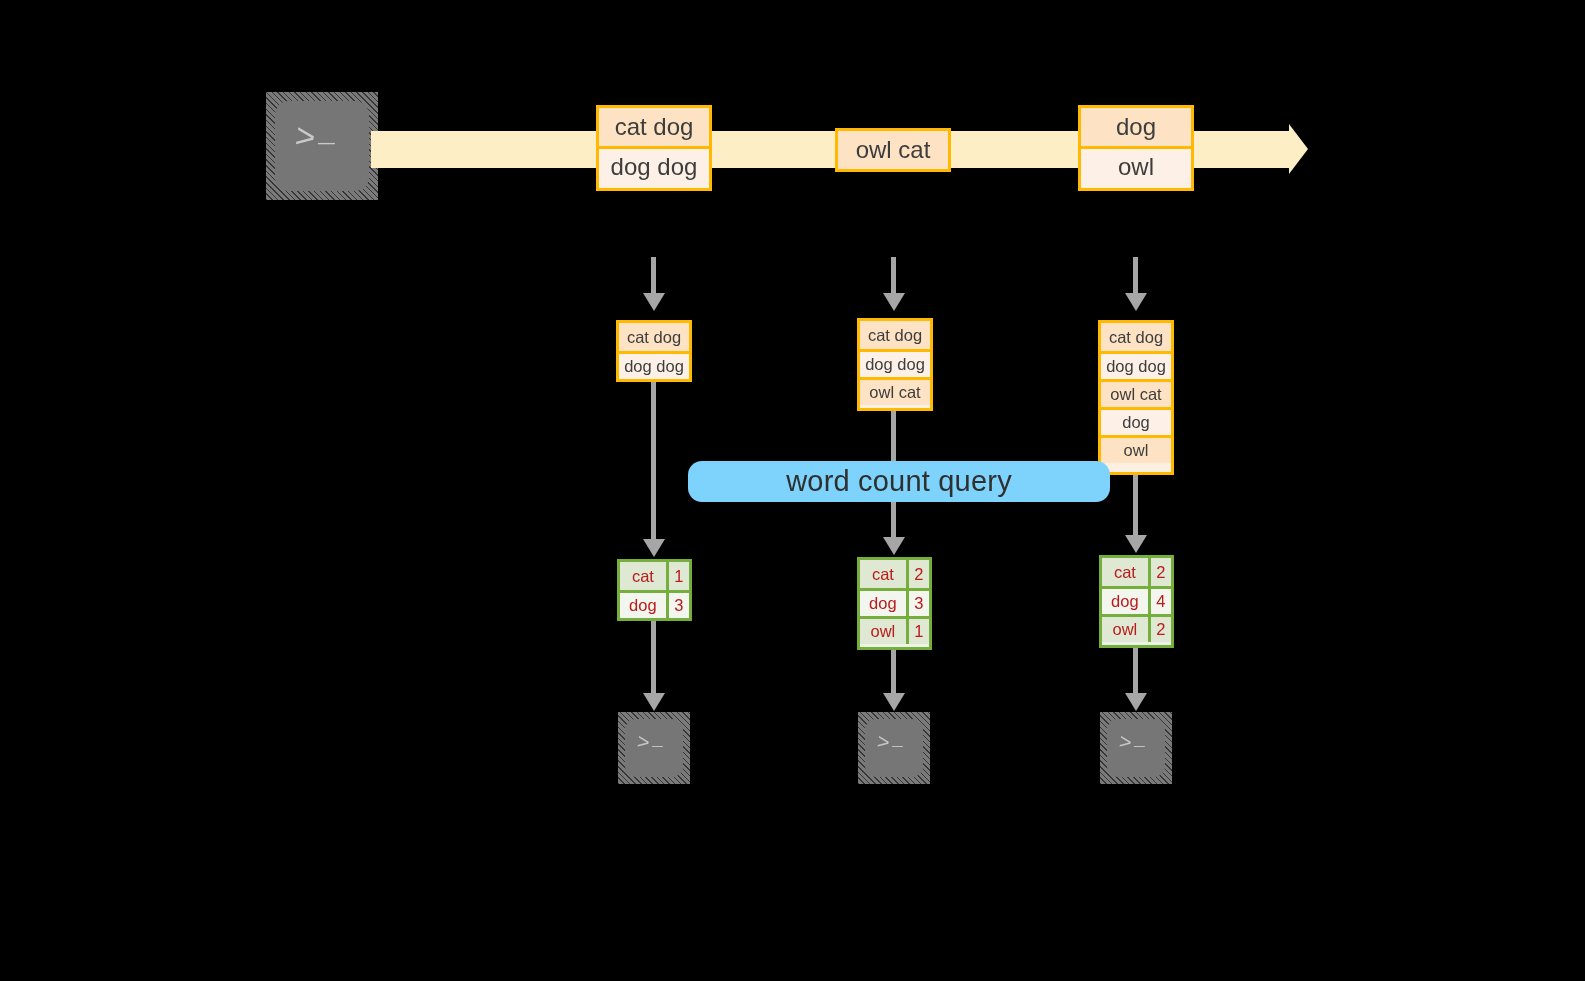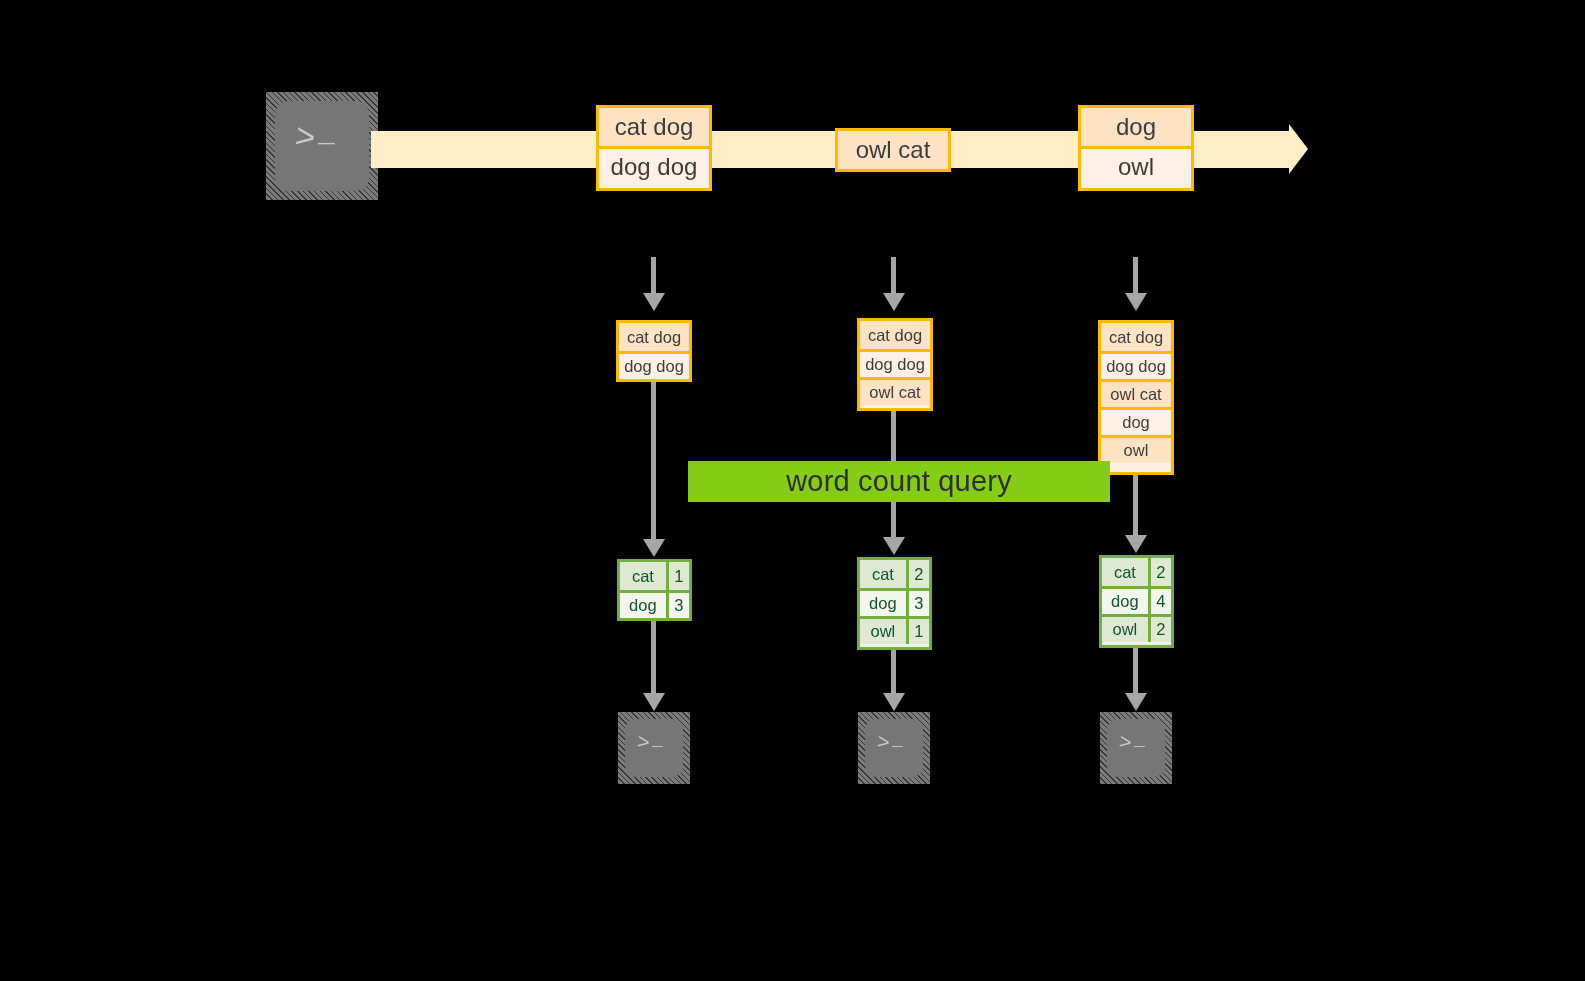--- a/index.html
+++ b/index.html
@@ -96,21 +96,21 @@
     display: flex;
     height: 28px;
     box-sizing: border-box;
   }
   .grow + .grow { border-top: 3px solid #76ae3d; }
   .gcell {
     display: flex;
     align-items: center;
     justify-content: center;
     font-size: 16.5px;
-    color: #14532d;
+    color: #b91c1c;
     box-sizing: border-box;
     white-space: nowrap;
   }
   .gcell.key { width: 52px; }
   .gcell.val { width: 26px; border-left: 3px solid #76ae3d; }
   .grow.dark  .gcell { background: #dfe8d3; }
   .grow.light .gcell { background: #f2f6ee; }
 
   
   .vline {
@@ -122,24 +122,25 @@
     position: absolute;
     width: 0; height: 0;
     border-left: 11px solid transparent;
     border-right: 11px solid transparent;
     border-top: 18px solid #a6a6a6;
   }
 
   
   .query-band {
     position: absolute;
-    background: #84cc16;
+    background: #7dd3fc;
     display: flex;
     align-items: center;
     justify-content: center;
+    border-radius: 14px;
   }
   .query-band span {
     font-size: 29px;
     color: #2f2f2f;
     letter-spacing: 0.2px;
     white-space: nowrap;
   }
 </style>
 </head>
 <body>

